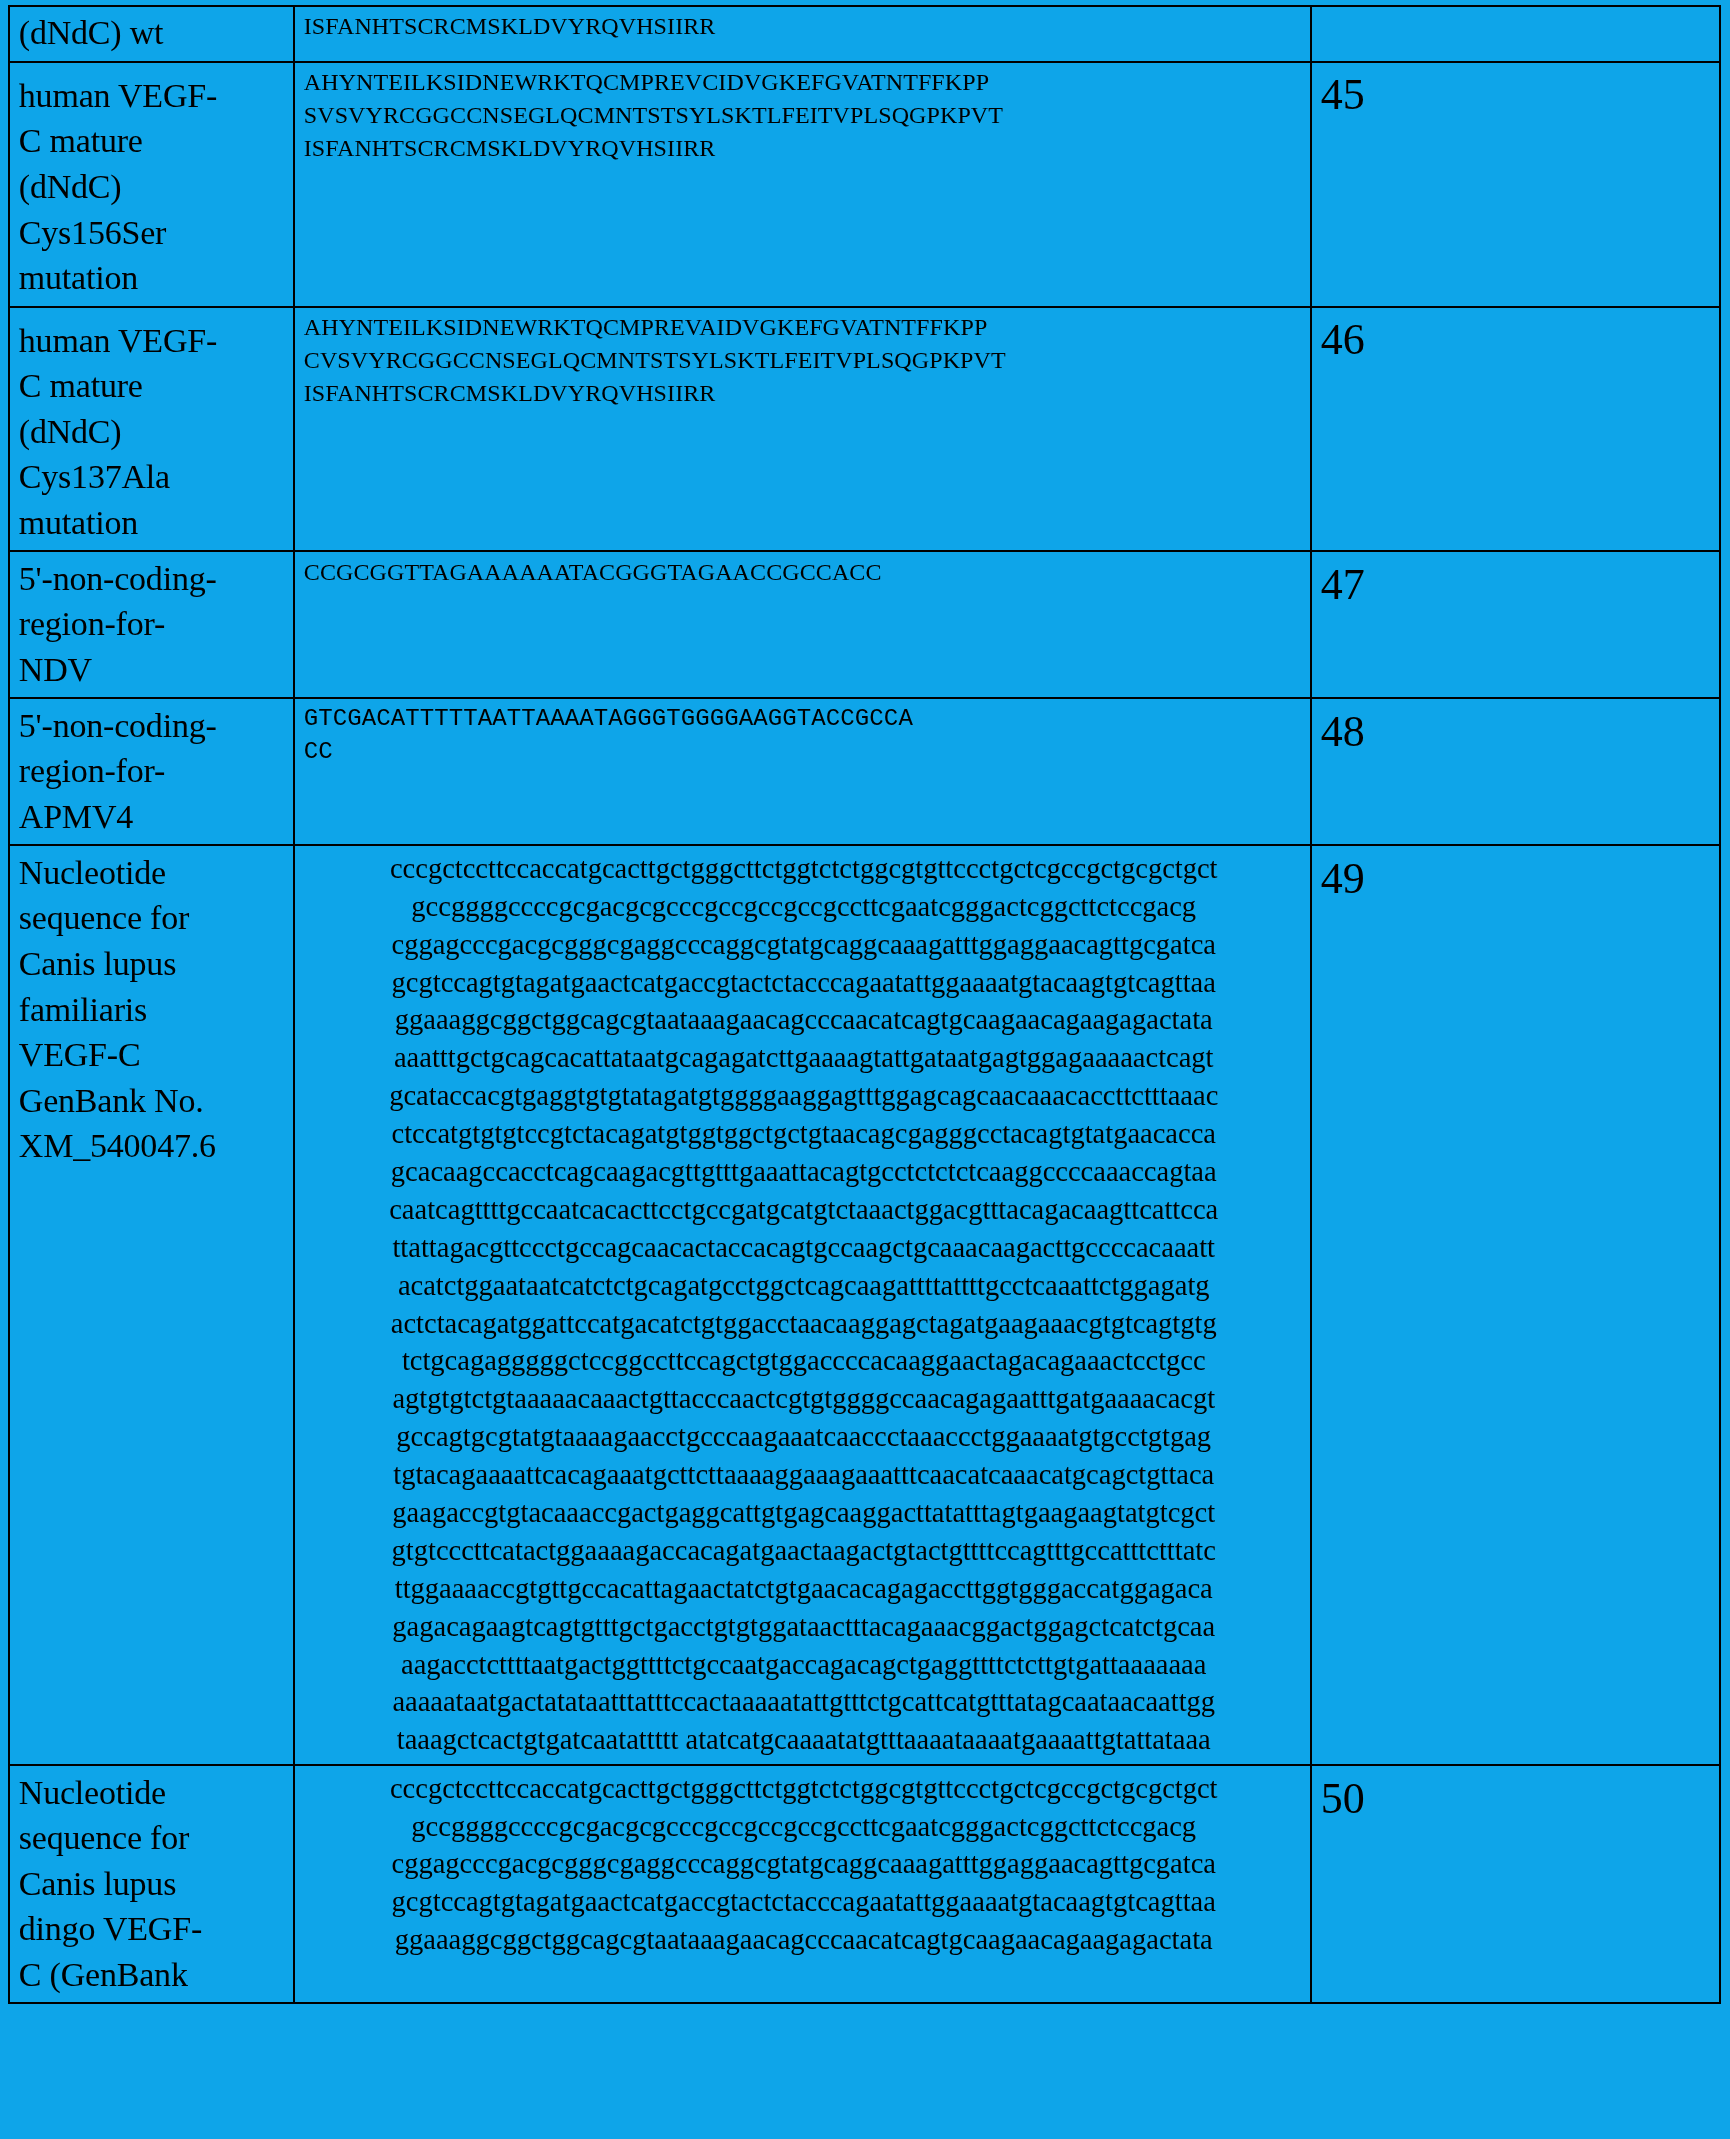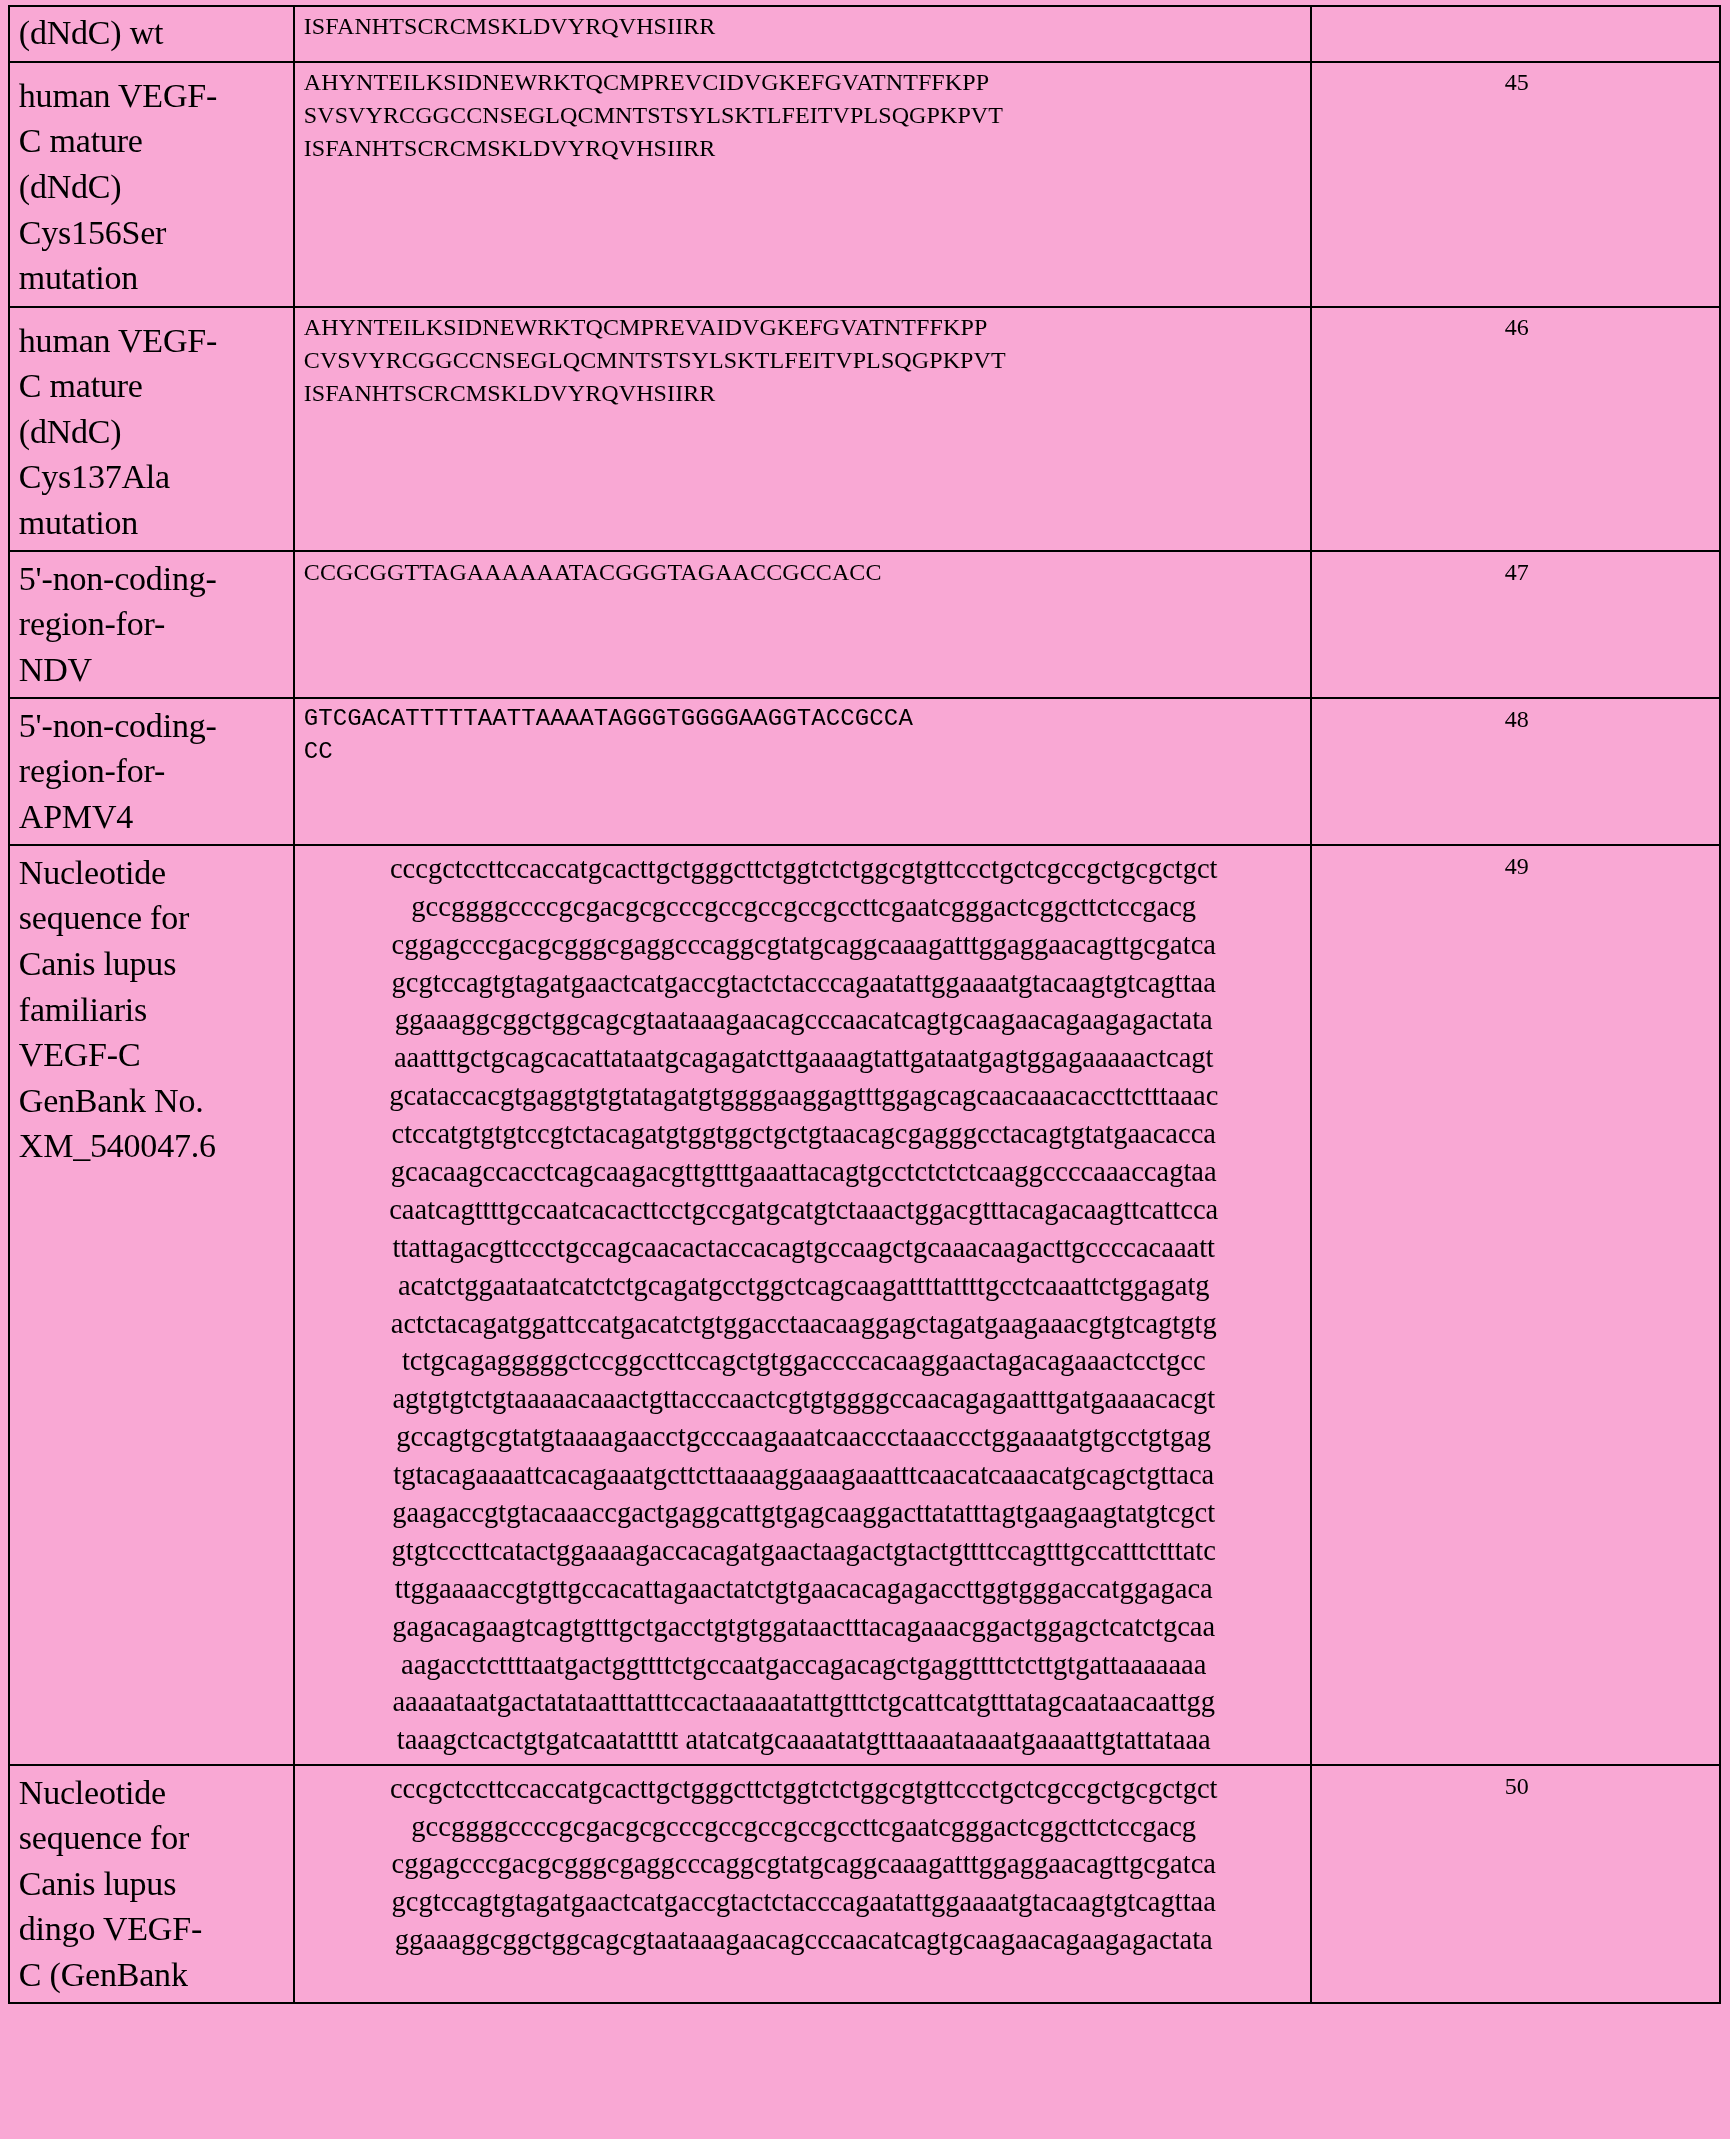--- a/index.html
+++ b/index.html
@@ -10,21 +10,21 @@
   }
   body {
     font-family: "Liberation Serif", "DejaVu Serif", serif;
     color: #000000;
   }
   .page {
     width: 1730px;
     height: 2140px;
     box-sizing: border-box;
     padding: 5px 6.7px 6.7px 8.4px;
-    background: #f9a8d4;
+    background: #0ea5e9;
     overflow: hidden;
   }
   table.seq-table {
     border-collapse: collapse;
     table-layout: fixed;
     width: 1712px;
     border: 2.5px solid #000;
   }
   table.seq-table td {
     border: 2.5px solid #000;
@@ -39,23 +39,22 @@
     font-size: 34px;
     line-height: 1.34;
     letter-spacing: -0.2px;
     word-break: break-word;
   }
   .seq-cell {
     font-size: 34px;
     line-height: 1.34;
   }
   .num-cell {
-    font-size: 24px;
+    font-size: 44px;
     line-height: 1.34;
-    text-align: center;
     padding-top: 5px;
   }
   .seq-upper {
     font-size: 24px;
     line-height: 1.37;
     letter-spacing: 0.1px;
     word-break: break-all;
     white-space: pre-wrap;
   }
   .seq-lower {

